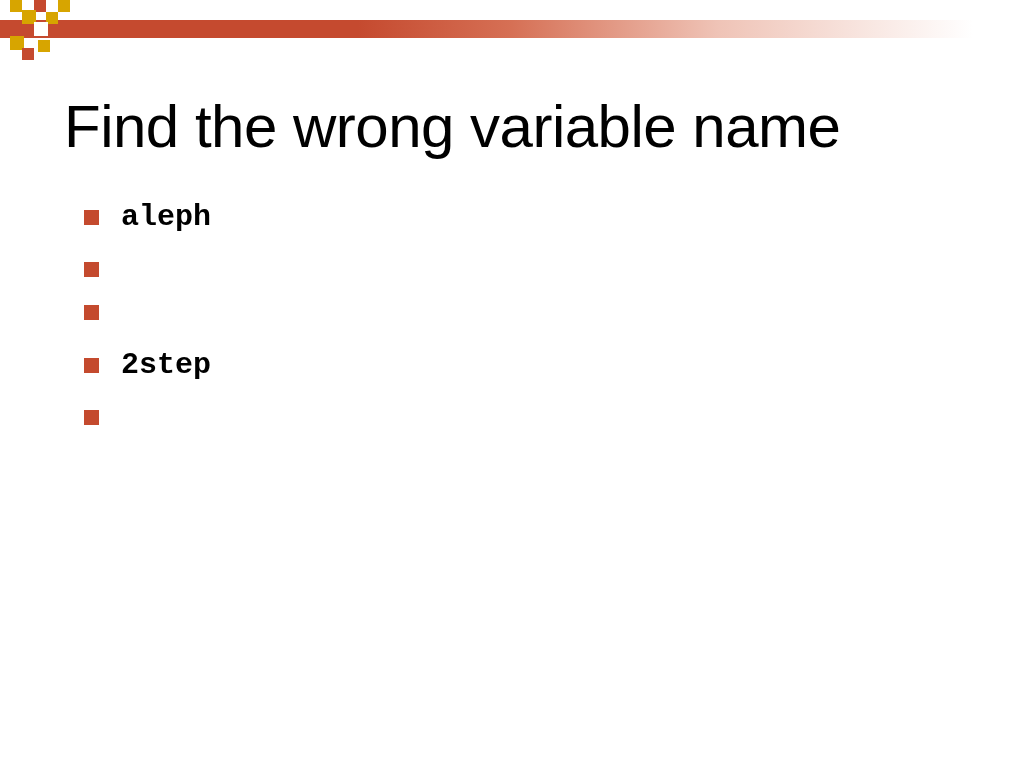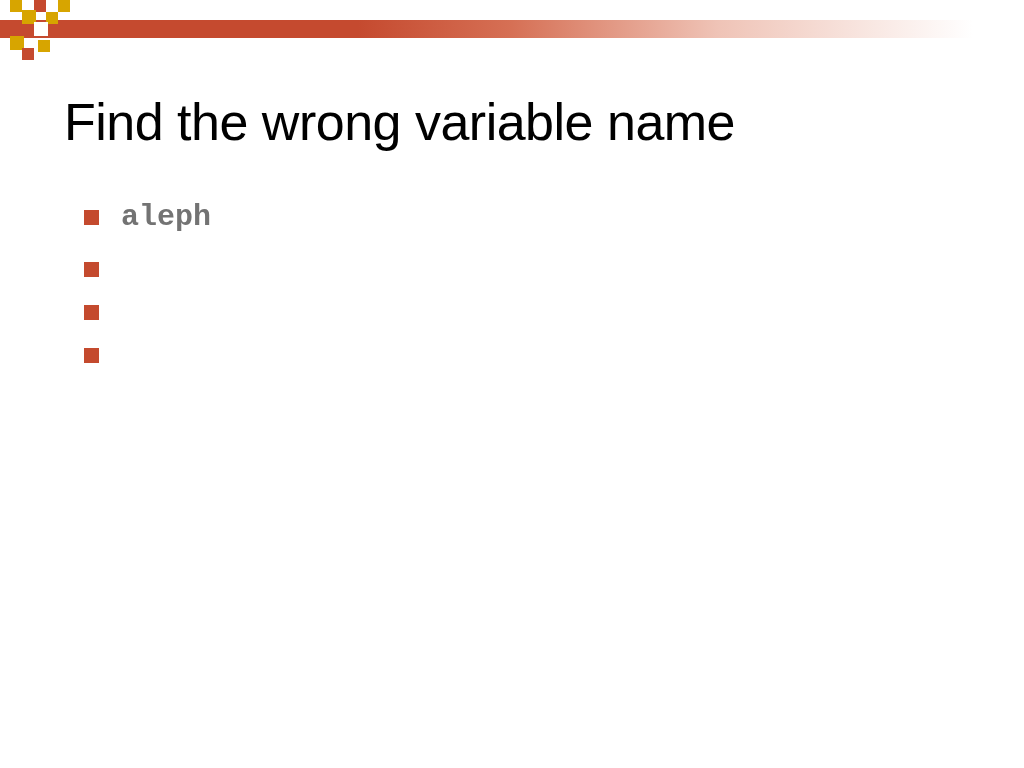--- a/index.html
+++ b/index.html
@@ -28,21 +28,21 @@
     }
     .px {
       position: absolute;
       width: 12px;
       height: 12px;
     }
     .title {
       position: absolute;
       top: 92px;
       left: 64px;
-      font-size: 52px;
+      font-size: 60px;
       font-weight: 400;
       color: #000;
       letter-spacing: -0.5px;
     }
     .list {
       position: absolute;
       top: 200px;
       left: 84px;
     }
     .item {
@@ -54,21 +54,21 @@
       width: 15px;
       height: 15px;
       background: #c44a2e;
       margin-right: 22px;
       flex-shrink: 0;
     }
     .item-text {
       font-family: Consolas, 'Courier New', monospace;
       font-weight: bold;
       font-size: 30px;
-      color: #737373;
+      color: #000000;
     }
   </style>
 </head>
 <body>
 
 <div class="top-bar"></div>
 
 <div class="pixel-deco">
   <div class="px" style="left:10px; top:0; background:#d7a500;"></div>
   <div class="px" style="left:34px; top:0; background:#c54a2f;"></div>
@@ -90,14 +90,18 @@
     <span class="item-text">aleph</span>
   </div>
   <div class="item">
     <span class="bullet"></span>
   </div>
   <div class="item">
     <span class="bullet"></span>
   </div>
   <div class="item">
     <span class="bullet"></span>
+    <span class="item-text">2step</span>
+  </div>
+  <div class="item">
+    <span class="bullet"></span>
   </div>
 </div>
 
 </body></html>

